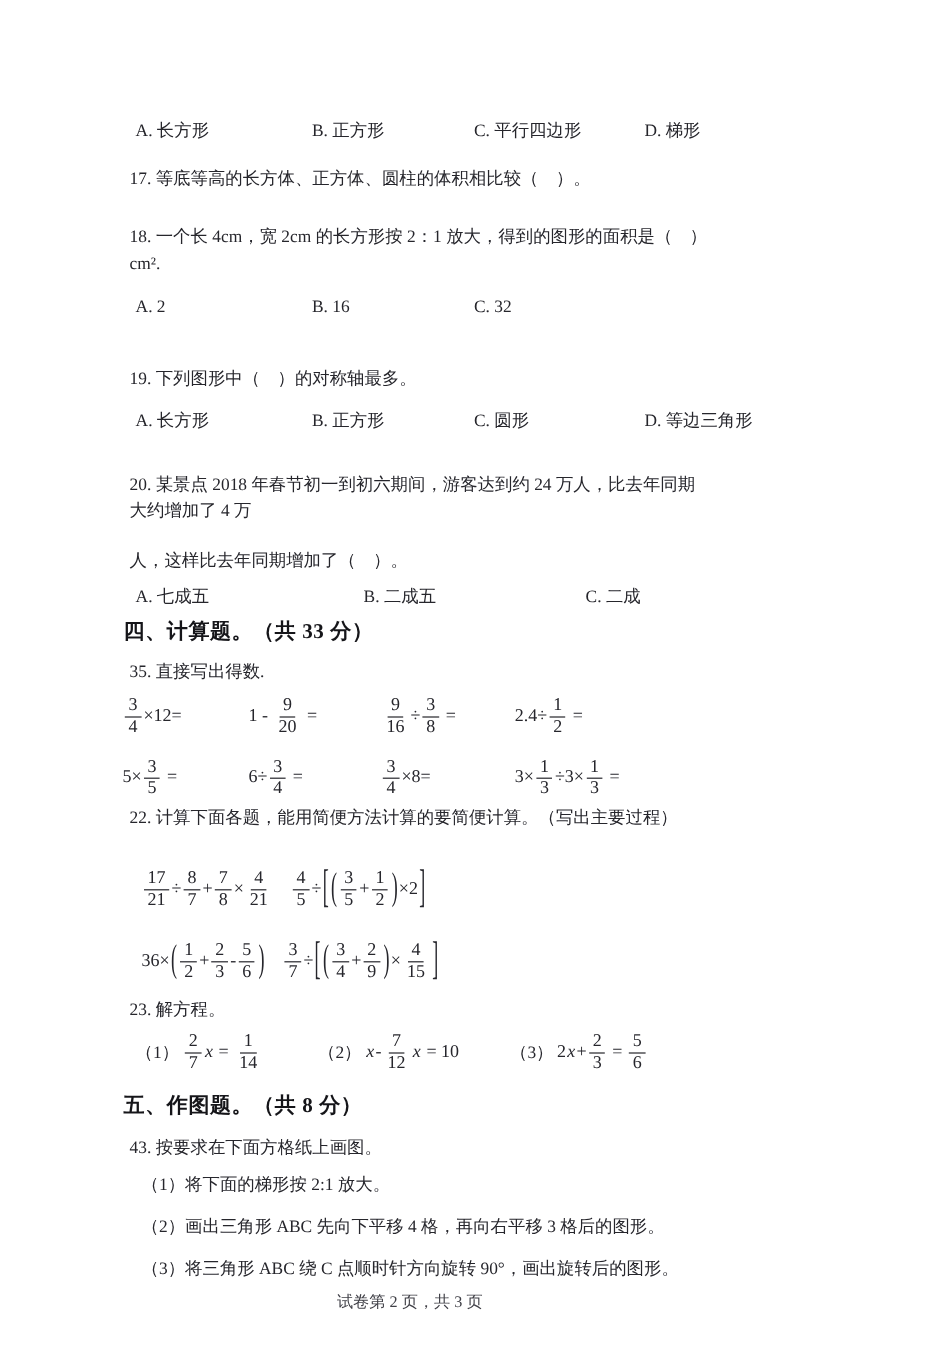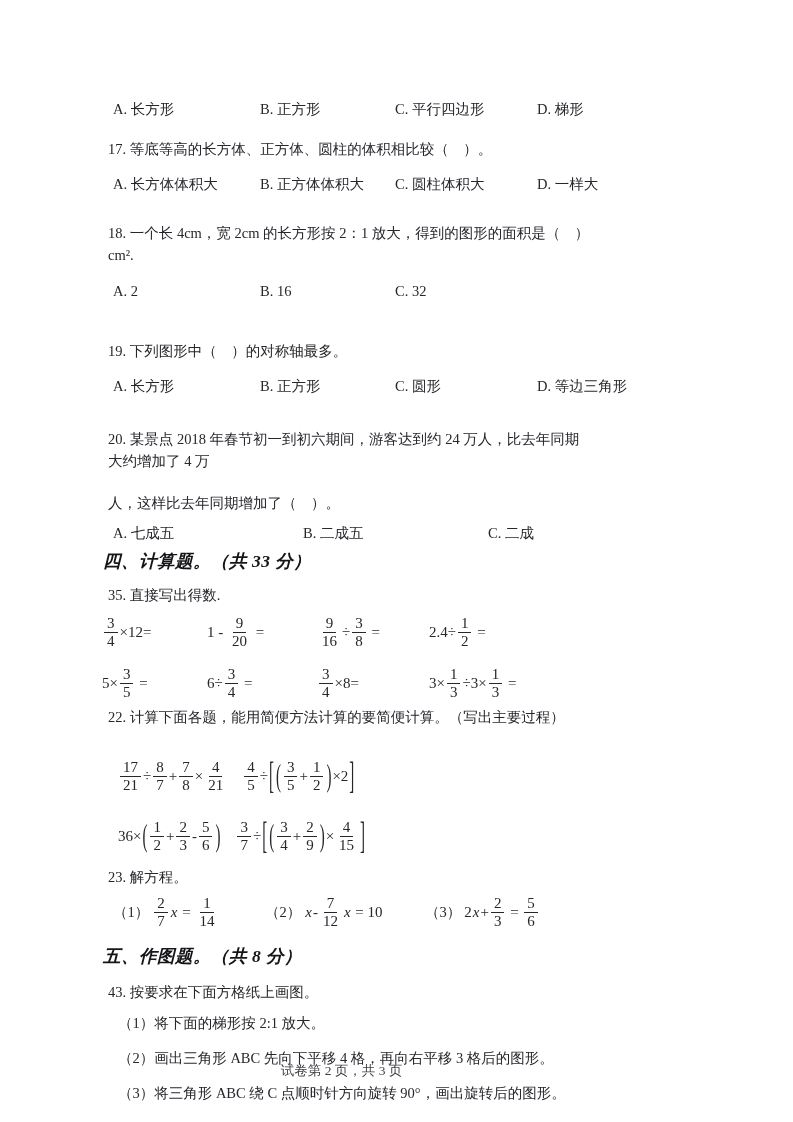--- a/index.html
+++ b/index.html
@@ -13,21 +13,20 @@
   }
   .content{padding:98px 90px 0 100px;}
   .line{font-size:14.5px;line-height:22px;}
   .stem{margin-left:8px;}
   .sub{margin-left:18px;}
   .sec{
     margin-left:3px;
     font-size:17.5px;line-height:28px;
     font-weight:bold;color:#151519;
     letter-spacing:.5px;
-    font-style:italic;
   }
   
   .opts{display:grid;margin-left:13px;}
   .opts4{grid-template-columns:147px 135px 142px auto;}
   .opts3{grid-template-columns:190px 185px auto;}
   .opts span{white-space:nowrap;}
   
   .mathrow{align-items:center;}
   .grid4{display:grid;grid-template-columns:105px 110px 112px auto;margin-left:2px;min-height:46px;}
   .flexrow{display:flex;gap:14px;margin-left:18px;min-height:56px;align-items:flex-end;}
@@ -41,44 +40,38 @@
   .frac .num{border-bottom:1px solid #26262c;padding:0 3px;line-height:17px;}
   .frac .den{padding:0 3px;line-height:17px;}
   .br{display:inline-block;transform:scaleY(2.15);font-size:15px;padding:0 1px;}
   .br.sq{transform:scaleY(2.55);}
   
   .mt0{margin-top:0}.mt3{margin-top:3px}.mt4{margin-top:4px}.mt5{margin-top:5px}
   .mt6{margin-top:6px}.mt8{margin-top:8px}.mt9{margin-top:9px}.mt11{margin-top:11px}
   .mt13{margin-top:13px}.mt14{margin-top:14px}.mt18{margin-top:18px}.mt20{margin-top:20px}
   .mt27{margin-top:27px}.mt31{margin-top:31px}.mt38{margin-top:38px}
   .footer{
-    position:absolute;left:0;right:0;bottom:42px;
+    position:absolute;left:0;right:0;bottom:28px;
     text-align:center;font-size:13.5px;color:#3f3f46;
   }
 </style>
 </head>
 <body>
 
 <div class="page">
   <div class="content">
 
     <div class="line opts opts4">
       <span>A. 长方形</span>
       <span>B. 正方形</span>
       <span>C. 平行四边形</span>
       <span>D. 梯形</span>
     </div>
 
     <div class="line stem mt18">17. 等底等高的长方体、正方体、圆柱的体积相比较（　）。</div>
-    <div class="line opts opts4 mt13">
-      <span>A. 长方体体积大</span>
-      <span>B. 正方体体积大</span>
-      <span>C. 圆柱体积大</span>
-      <span>D. 一样大</span>
-    </div>
 
     <div class="line stem mt27">18. 一个长 4cm，宽 2cm 的长方形按 2：1 放大，得到的图形的面积是（　）cm².</div>
     <div class="line opts opts4 mt14">
       <span>A. 2</span>
       <span>B. 16</span>
       <span>C. 32</span>
     </div>
 
     <div class="line stem mt38">19. 下列图形中（　）的对称轴最多。</div>
     <div class="line opts opts4 mt13">

